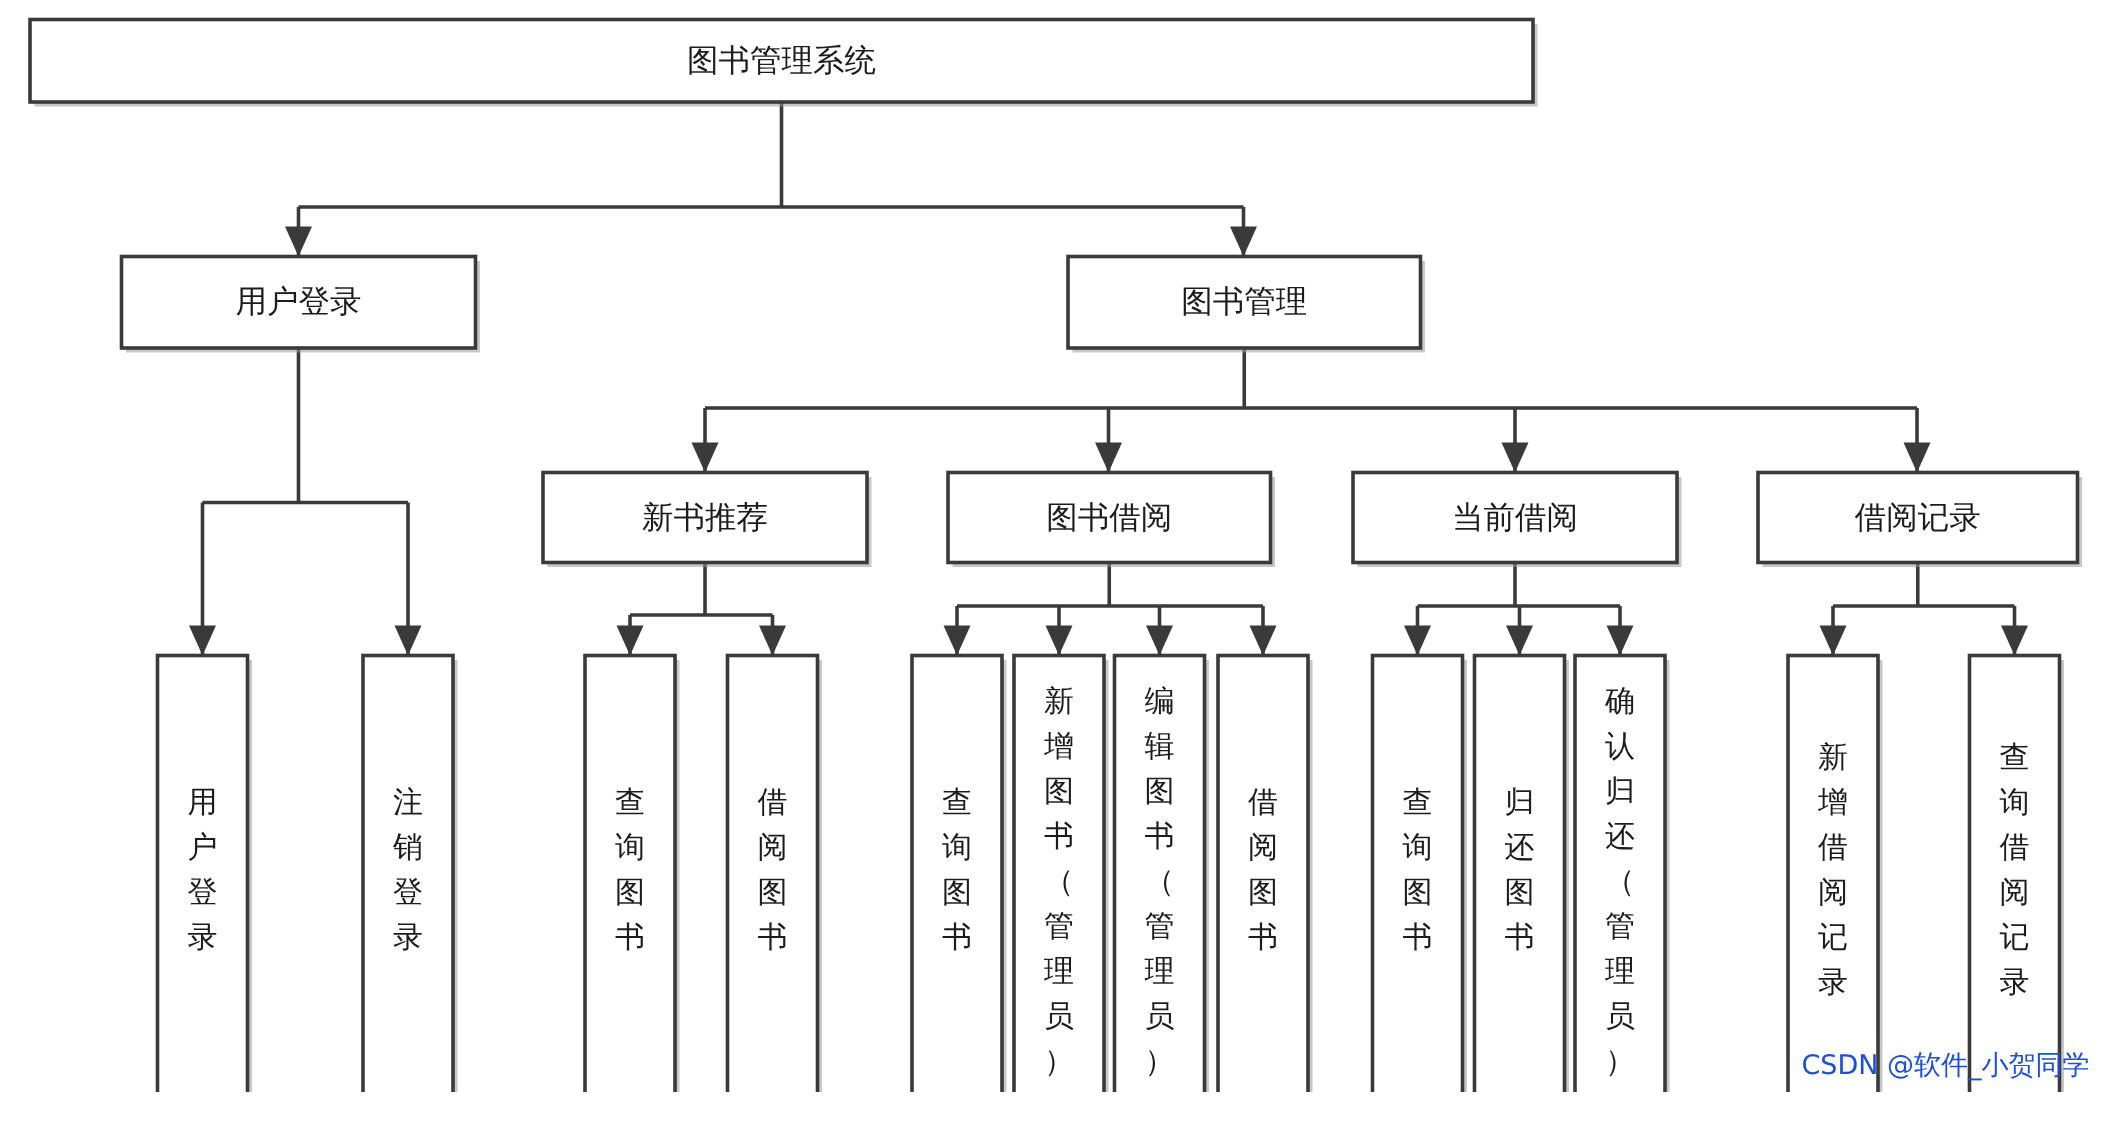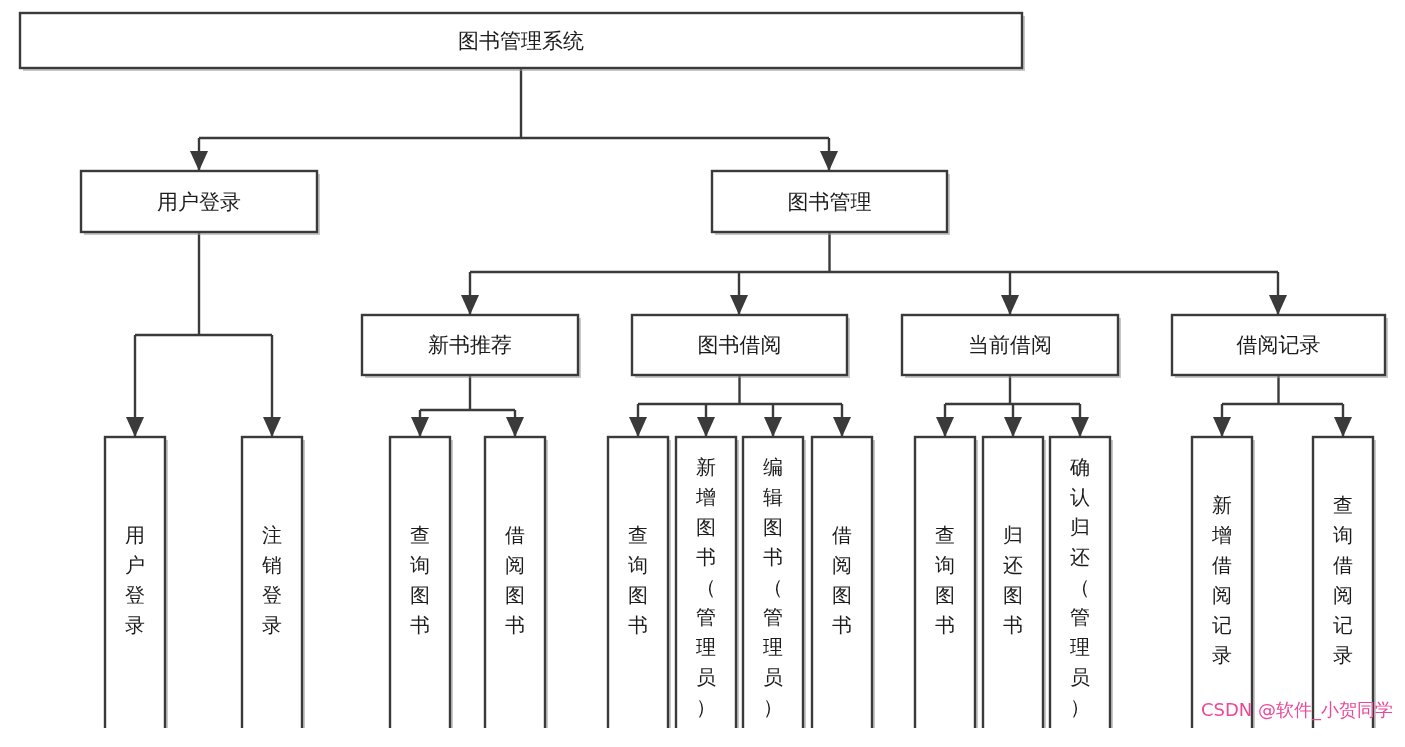--- a/index.html
+++ b/index.html
@@ -54,21 +54,21 @@
   .node-label-vertical {
     fill: #1c1c1c;
     font-family: "DejaVu Sans", "Liberation Sans", sans-serif;
     font-size: 20px;
     text-anchor: middle;
   }
   .watermark-text {
     position: absolute;
     right: 12px;
     bottom: 6px;
-    color: #ec4899;
+    color: #1d4ed8;
     font-size: 18px;
     font-family: "DejaVu Sans", "Liberation Sans", sans-serif;
     white-space: nowrap;
     user-select: none;
   }
 </style>
 </head>
 <body>
 
 <div id="diagram-root">

